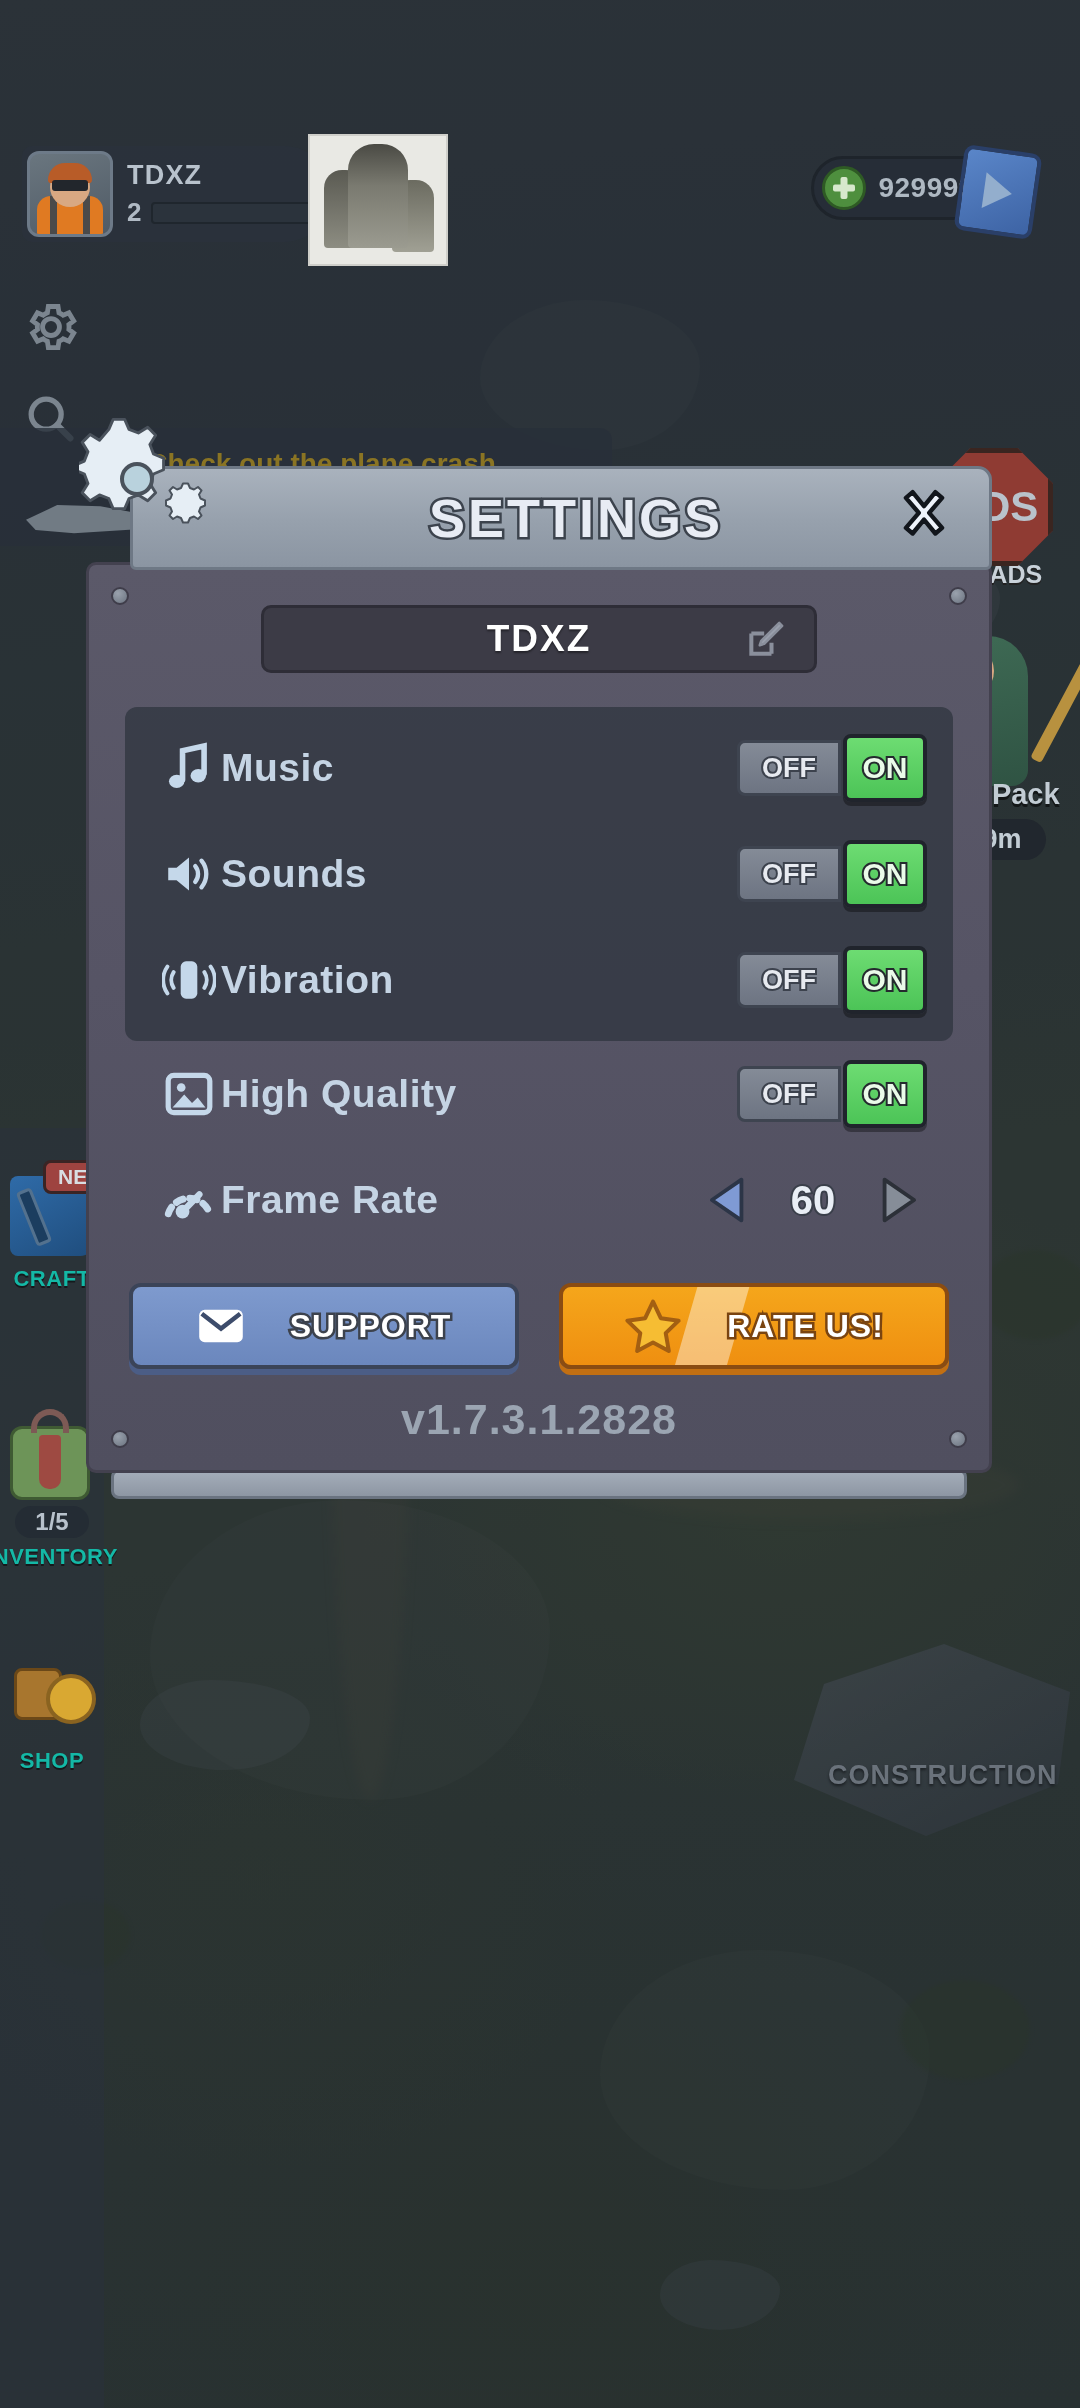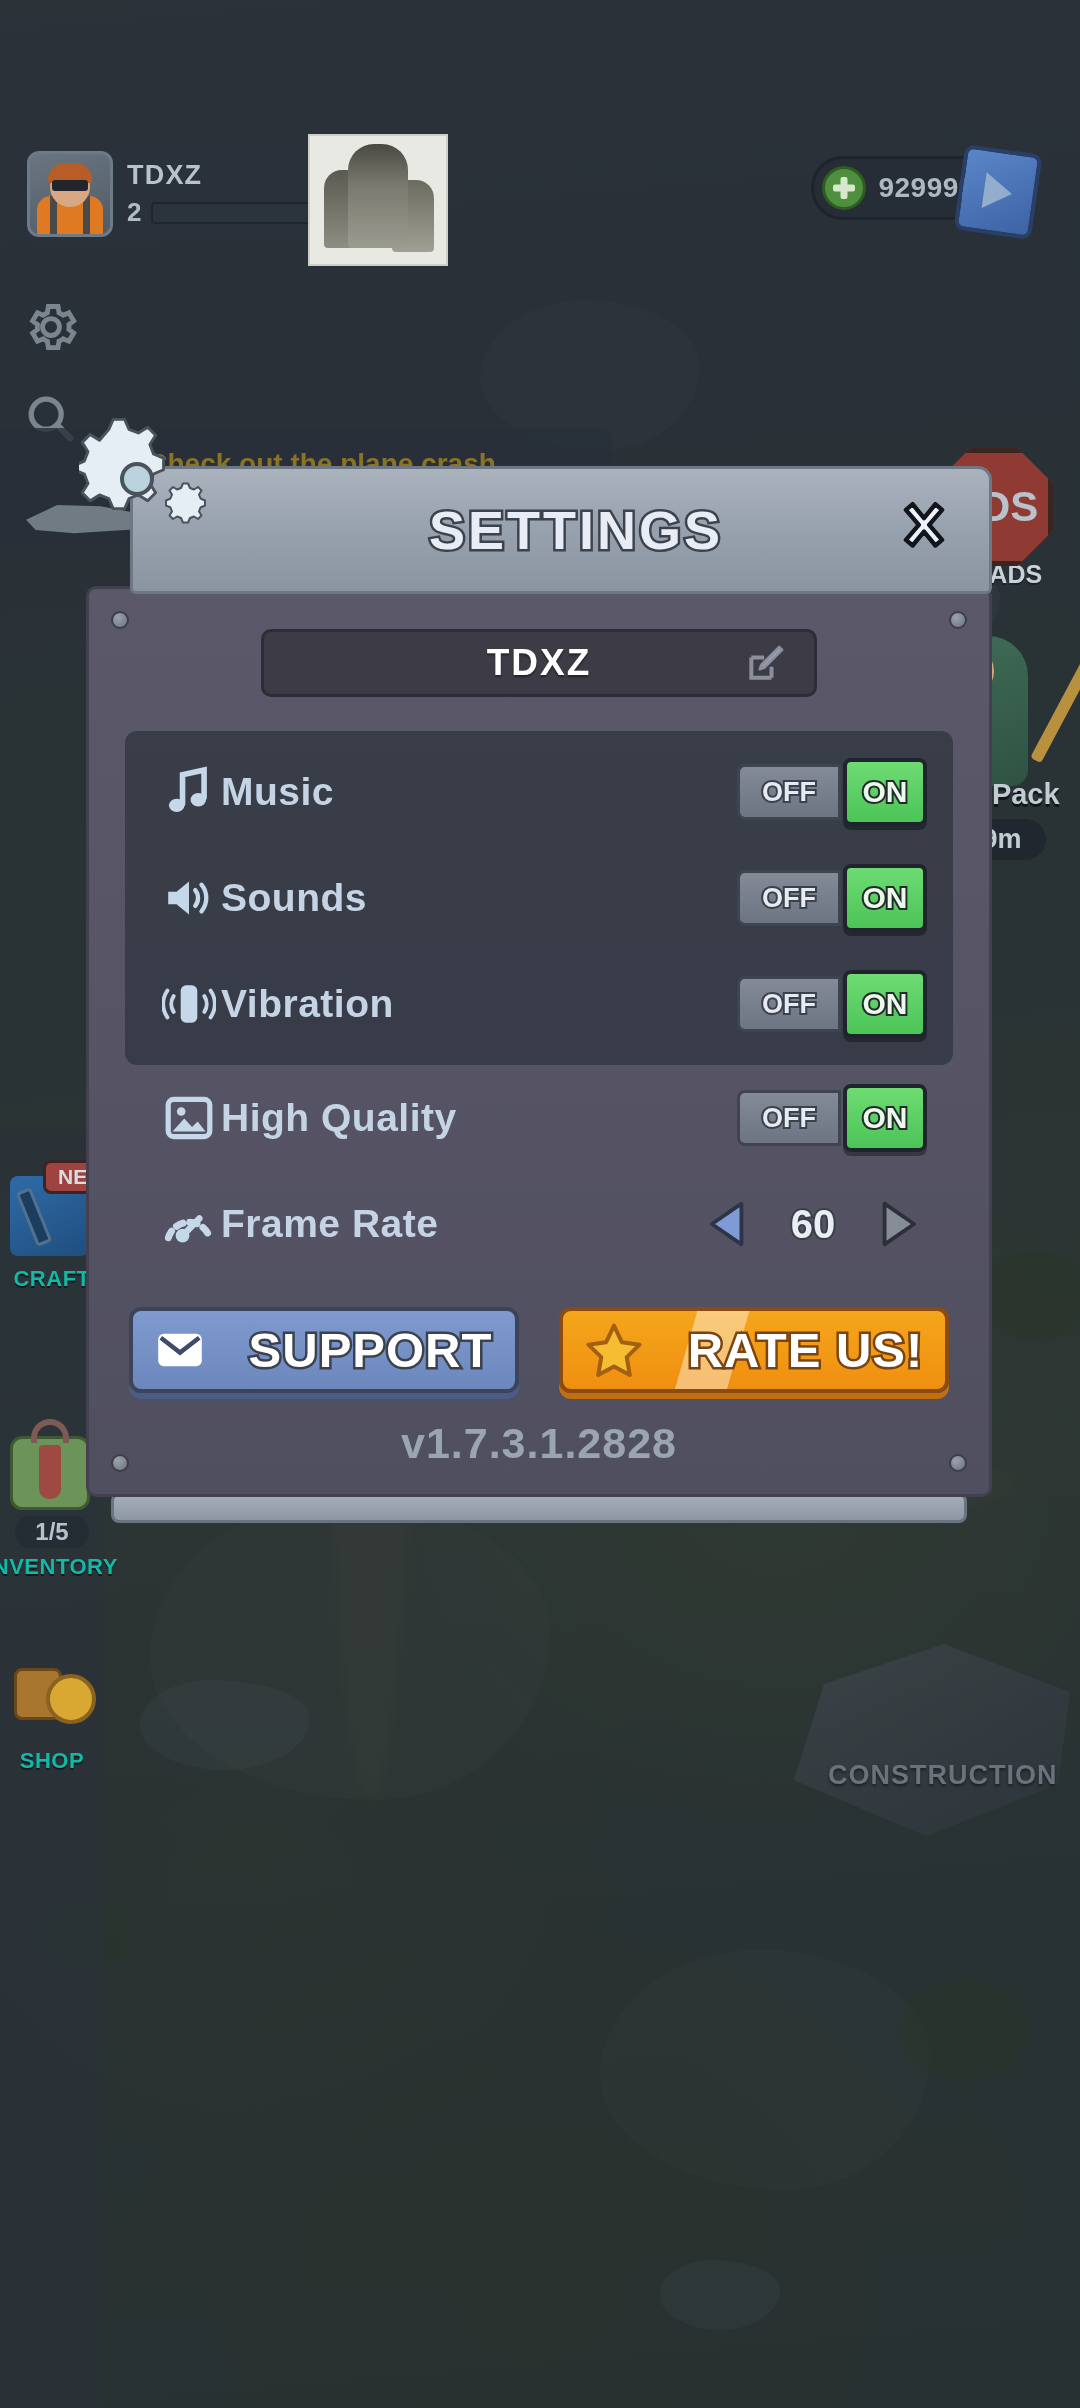--- a/index.html
+++ b/index.html
@@ -339,21 +339,21 @@
 
   
   .dialog {
     position: absolute;
     left: 86px; top: 466px;
     width: 906px;
   }
 
   .dialog-header {
     position: relative;
-    height: 128px;
+    height: 104px;
     margin-left: 44px;
     background: linear-gradient(180deg, #a9b2bd 0%, #97a1ad 52%, #8b95a2 100%);
     border-radius: 14px 14px 6px 6px;
     border: 3px solid #6e7885;
     display: flex; align-items: center; justify-content: center;
     z-index: 5;
   }
   .header-title {
     color: #e8ecf4;
     font-size: 54px;
@@ -502,21 +502,21 @@
     border: 4px solid #8a4c12;
     box-shadow: 0 6px 0 #c26f12;
   }
   .btn-rate::after {
     content: ''; position: absolute;
     left: 120px; top: -20px; width: 52px; height: 140px;
     background: rgba(255,255,255,0.42);
     transform: skewX(-16deg);
   }
   .btn-label {
-    color: #ffffff; font-size: 49px; font-weight: bold;
+    color: #ffffff; font-size: 32px; font-weight: bold;
     letter-spacing: 1px;
     -webkit-text-stroke: 5px #3c424d;
     paint-order: stroke fill;
     position: relative; z-index: 2; margin-left: 27px;
   }
   .btn-rate .btn-label { -webkit-text-stroke: 5px #7a4410; }
 
   .version {
     text-align: center;
     margin-top: 26px;
@@ -630,21 +630,21 @@
     <div class="nav-item" style="top:48px;">
       <div class="nav-icon-box">
         <span class="new-badge">NEW</span>
         <div class="craft-icon">
           <div class="craft-hammer"></div>
         </div>
       </div>
       <div class="nav-label">CRAFT</div>
     </div>
 
-    <div class="nav-item" style="top:300px;">
+    <div class="nav-item" style="top:290px;">
       <div class="nav-icon-box">
         <div class="bag-icon">
           <div class="bag-handle"></div>
           <div class="bag-strap"></div>
         </div>
       </div>
       <div class="count-pill">1/5</div>
       <div class="nav-label">INVENTORY</div>
     </div>
 

